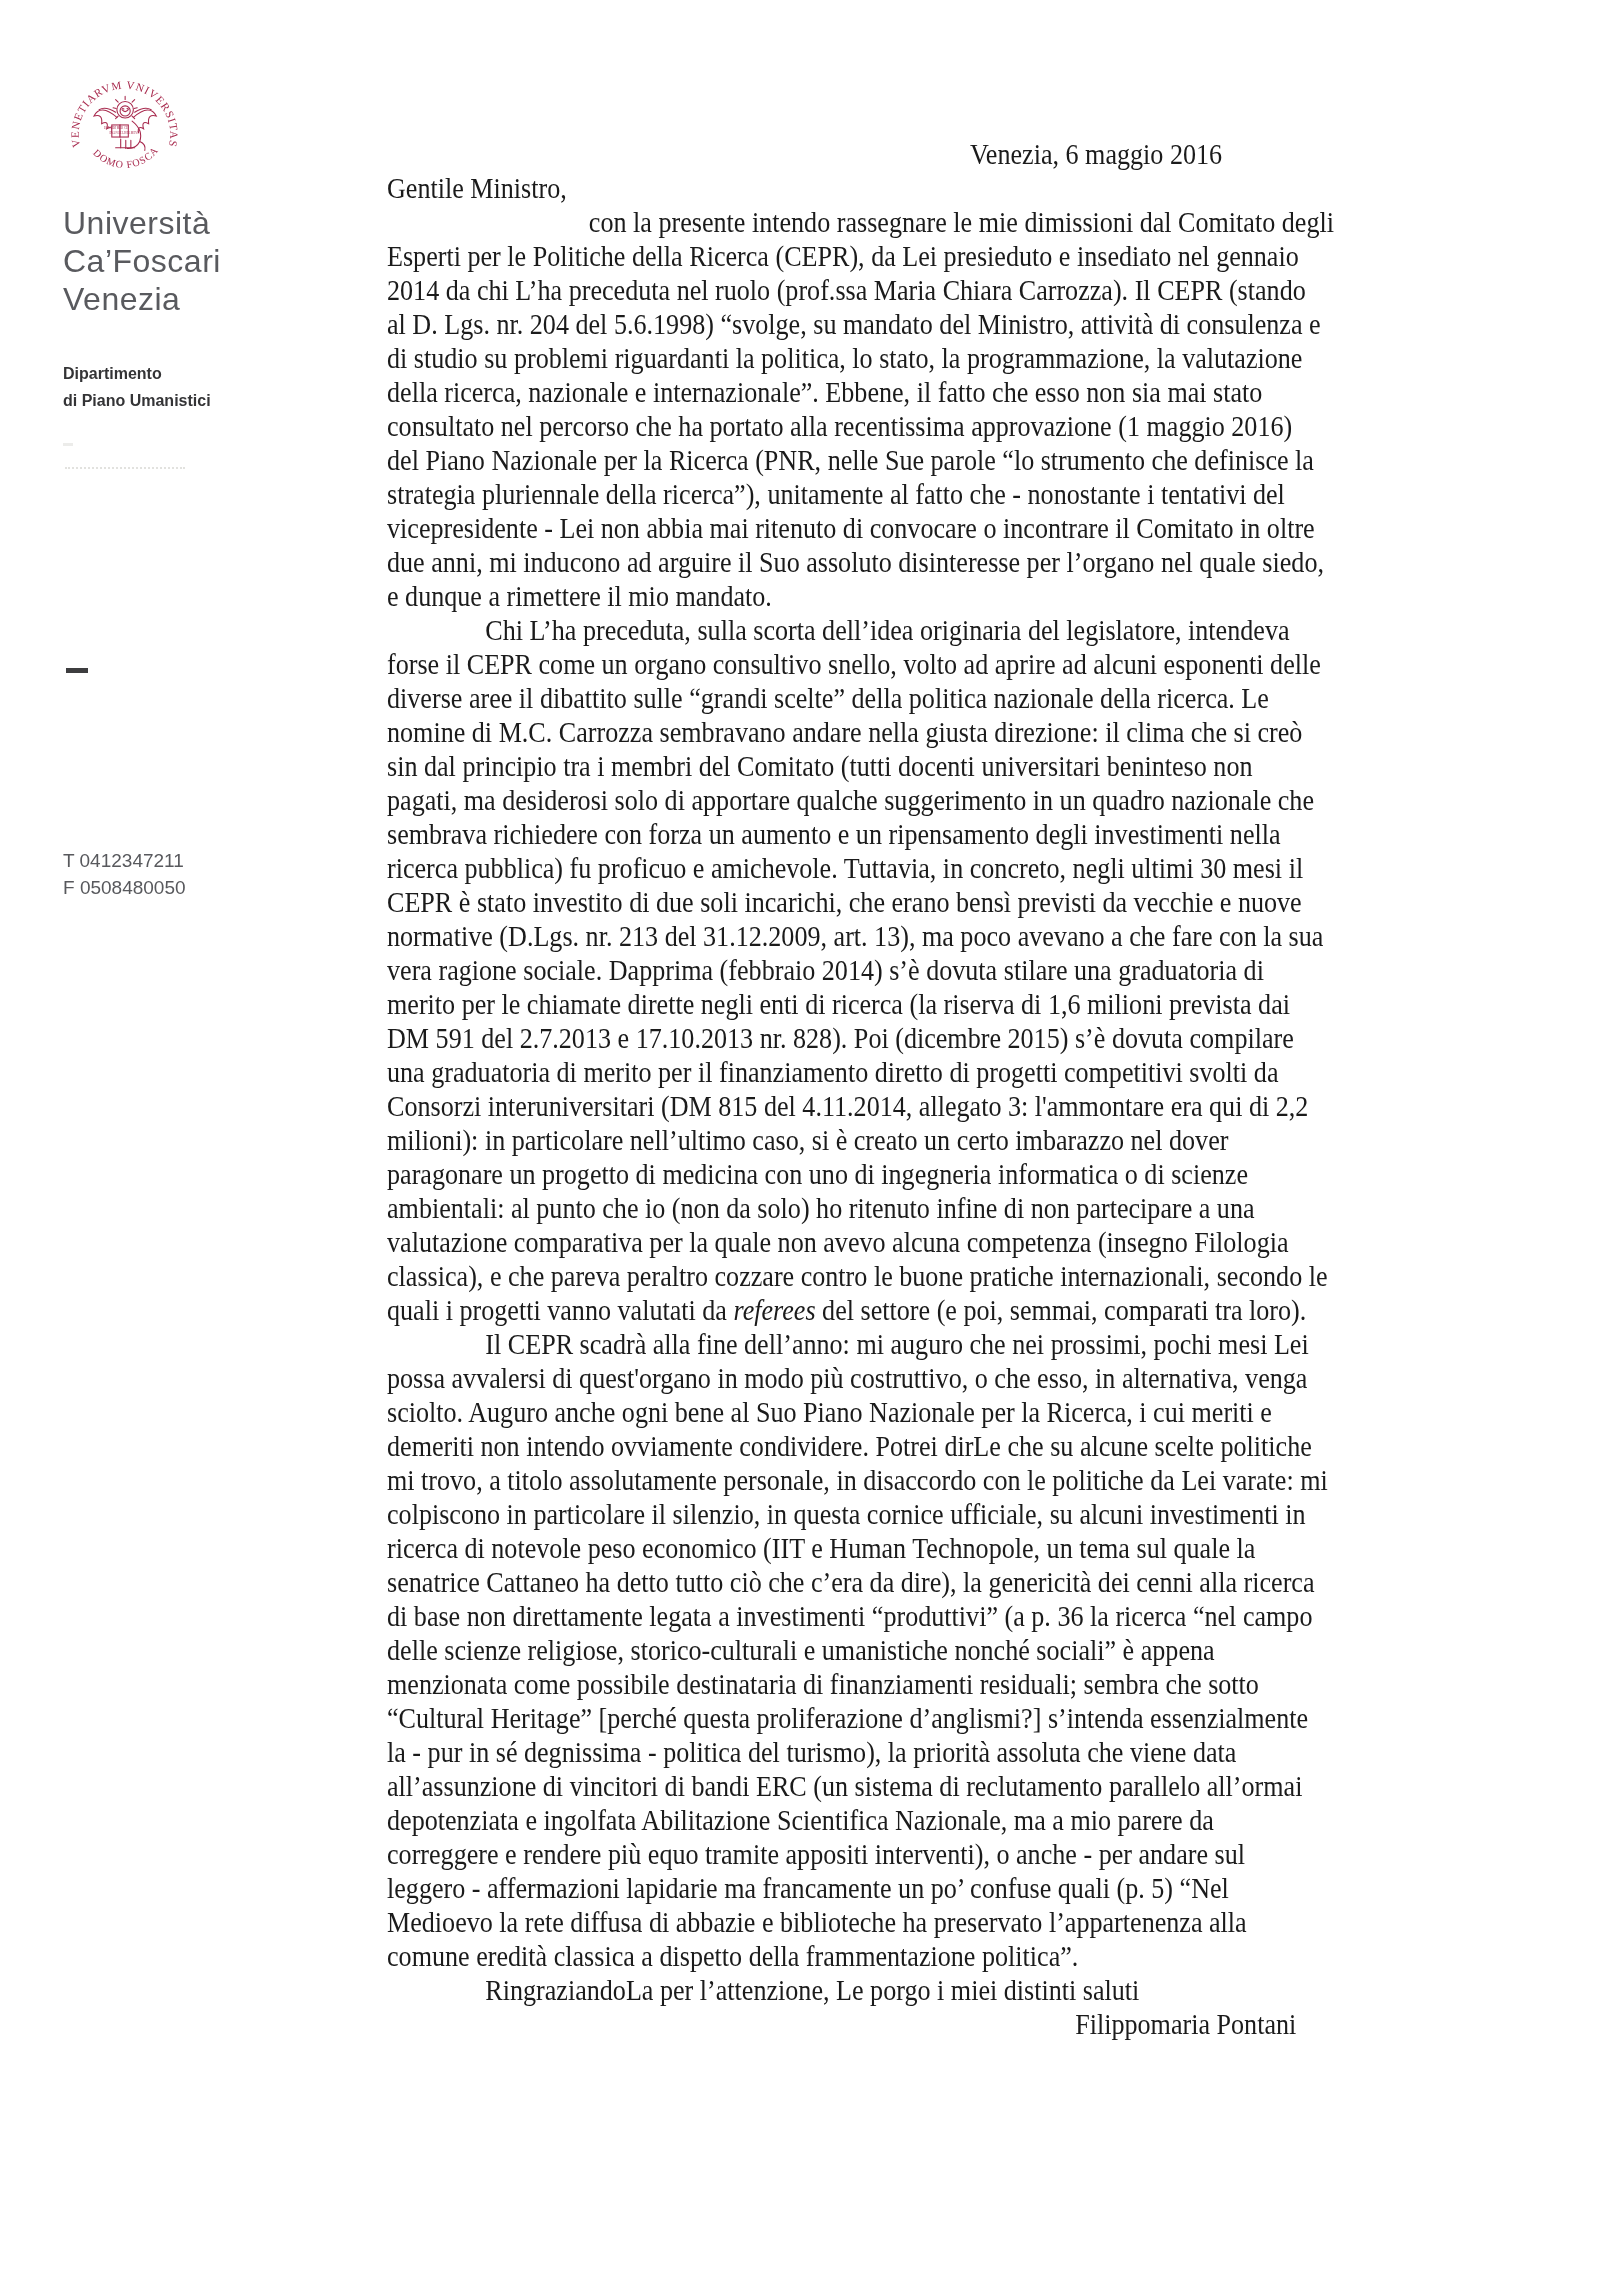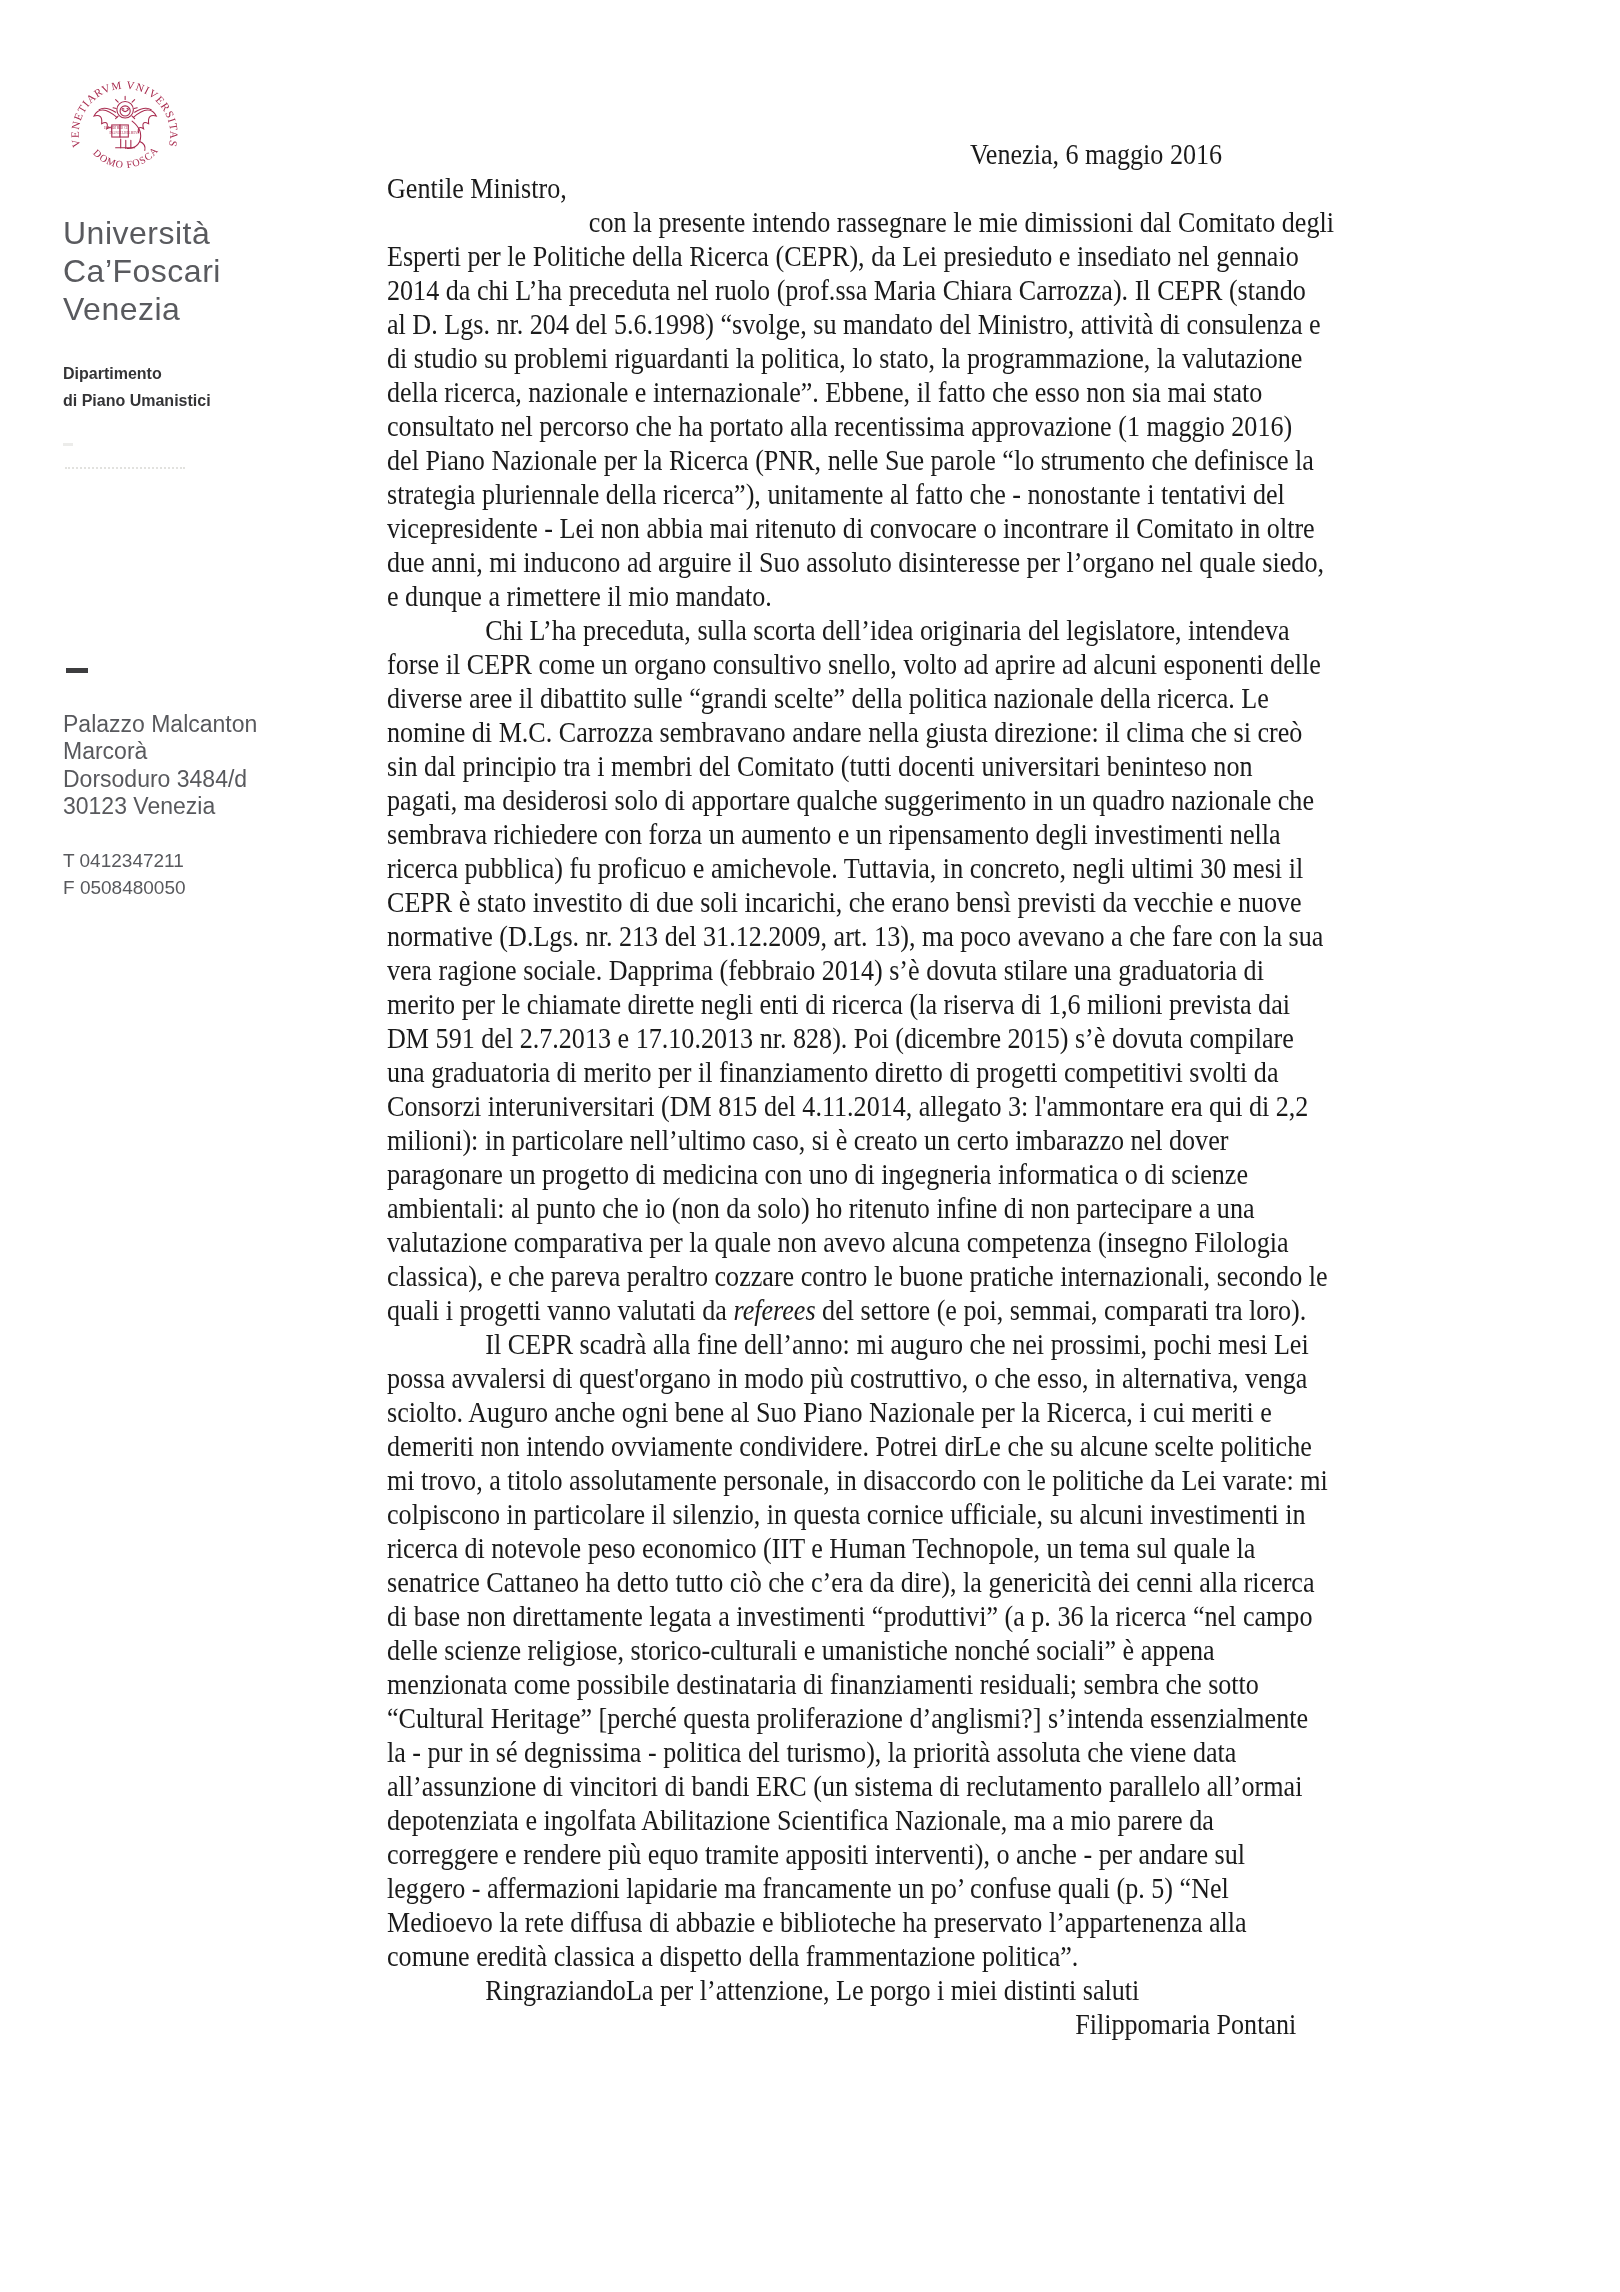--- a/index.html
+++ b/index.html
@@ -3,21 +3,21 @@
 <meta charset="utf-8">
 <style>
   html,body{margin:0;padding:0;background:#ffffff;}
   #page{
     position:relative;width:1620px;height:2293px;background:#ffffff;overflow:hidden;
     font-family:"Liberation Sans","DejaVu Sans",sans-serif;
   }
   
   #seal{position:absolute;left:61px;top:63px;width:127px;height:129px;}
   #wordmark{
-    position:absolute;left:63px;top:214px;color:#595a5e;
+    position:absolute;left:63px;top:204px;color:#595a5e;
     font-size:32px;line-height:38px;font-weight:400;letter-spacing:0.5px;
   }
   #dept{
     position:absolute;left:63px;top:361px;color:#343436;
     font-size:16px;line-height:26.5px;font-weight:700;
   }
   .faint-tick{position:absolute;left:63px;top:443px;width:9.8px;height:2.9px;background:#ececea;}
   .faint-line{position:absolute;left:65px;top:463px;width:120px;height:3.9px;
     border-bottom:2.9px dotted #e2e2df;}
   #dash-rule{position:absolute;left:66px;top:668px;width:21.6px;height:4.9px;background:#3d3d3f;}
@@ -103,26 +103,20 @@
   <div id="dept">
     <div>Dipartimento</div>
     <div>di Piano Umanistici</div>
   </div>
 
   <div class="faint-tick"></div>
   <div class="faint-line"></div>
 
   <div id="dash-rule"></div>
 
-  <div id="addr">
-    <div>Palazzo Malcanton</div>
-    <div>Marcorà</div>
-    <div>Dorsoduro 3484/d</div>
-    <div>30123 Venezia</div>
-  </div>
 
   <div id="phones">
     <div>T 0412347211</div>
     <div>F 0508480050</div>
   </div>
 
   <div id="letter">
       <div class="ln k-date">Venezia, 6 maggio 2016</div>
       <div class="ln k-plain">Gentile Ministro,</div>
       <div class="ln k-indent2">con la presente intendo rassegnare le mie dimissioni dal Comitato degli</div>

